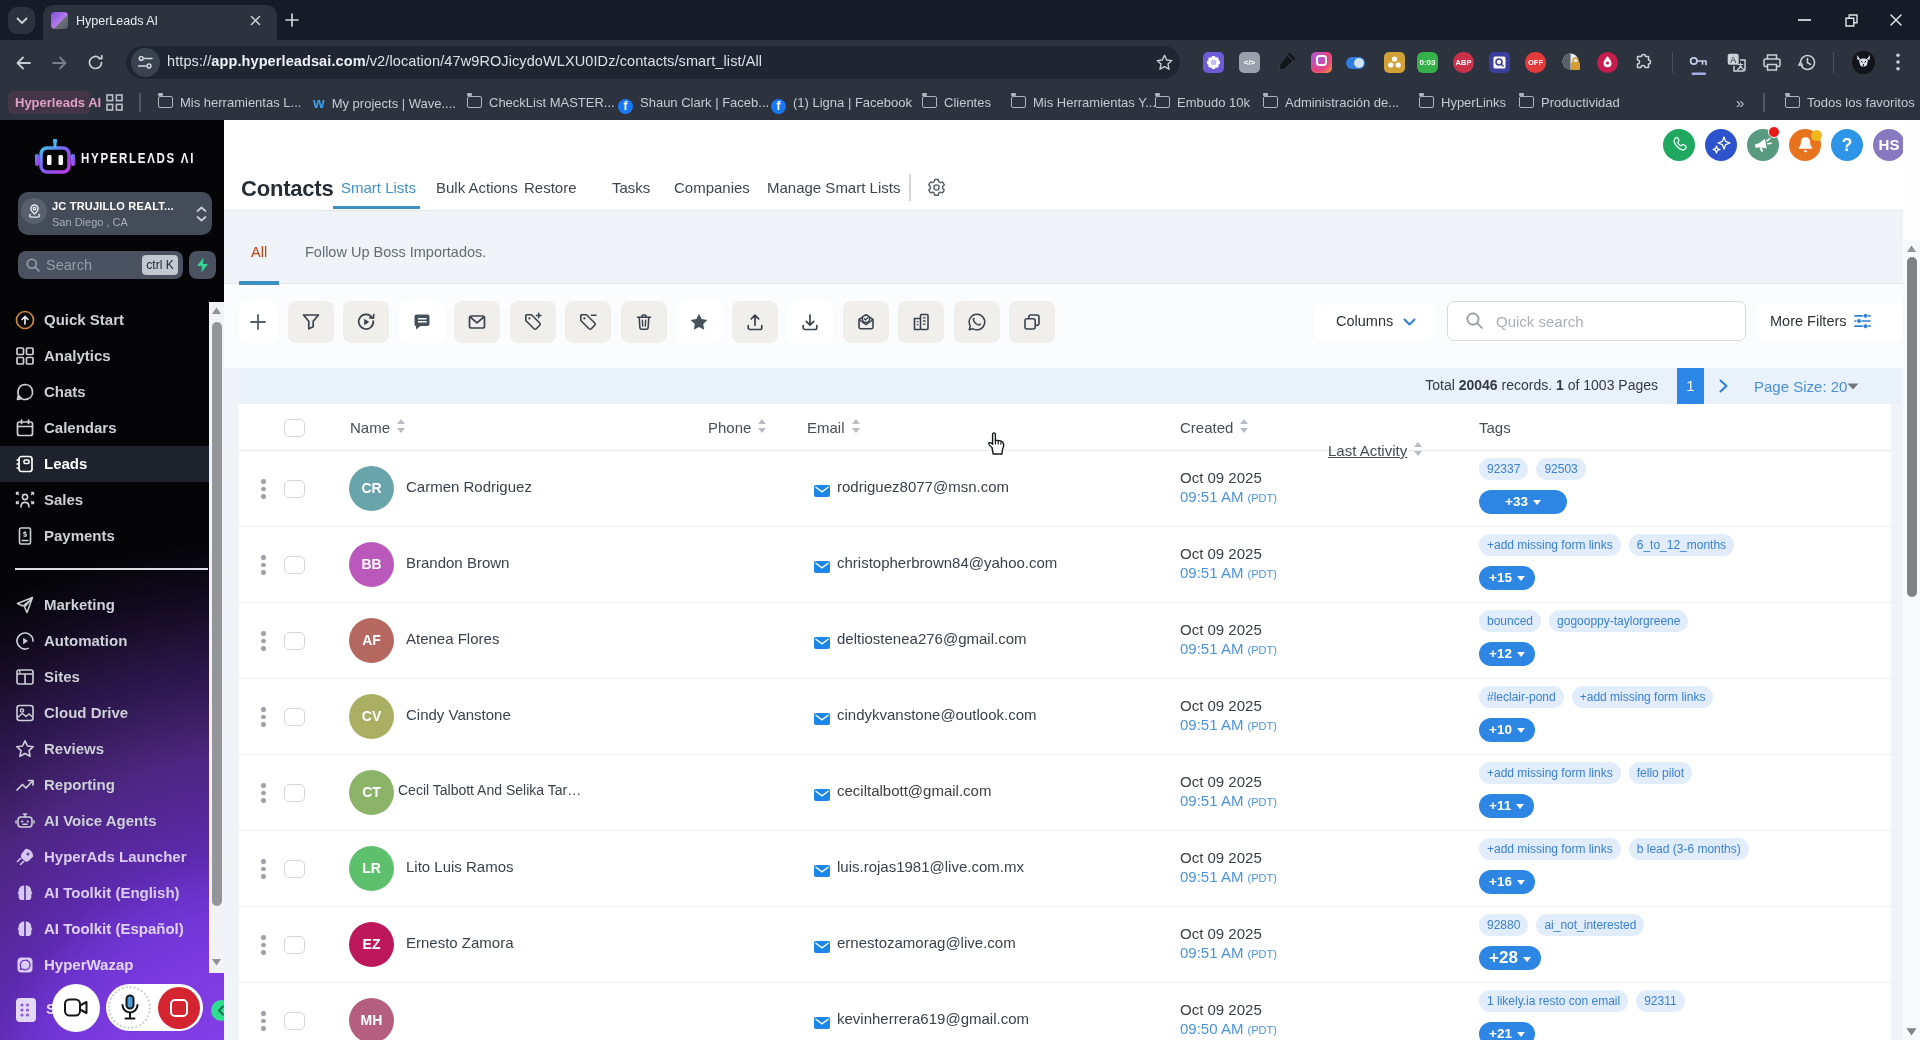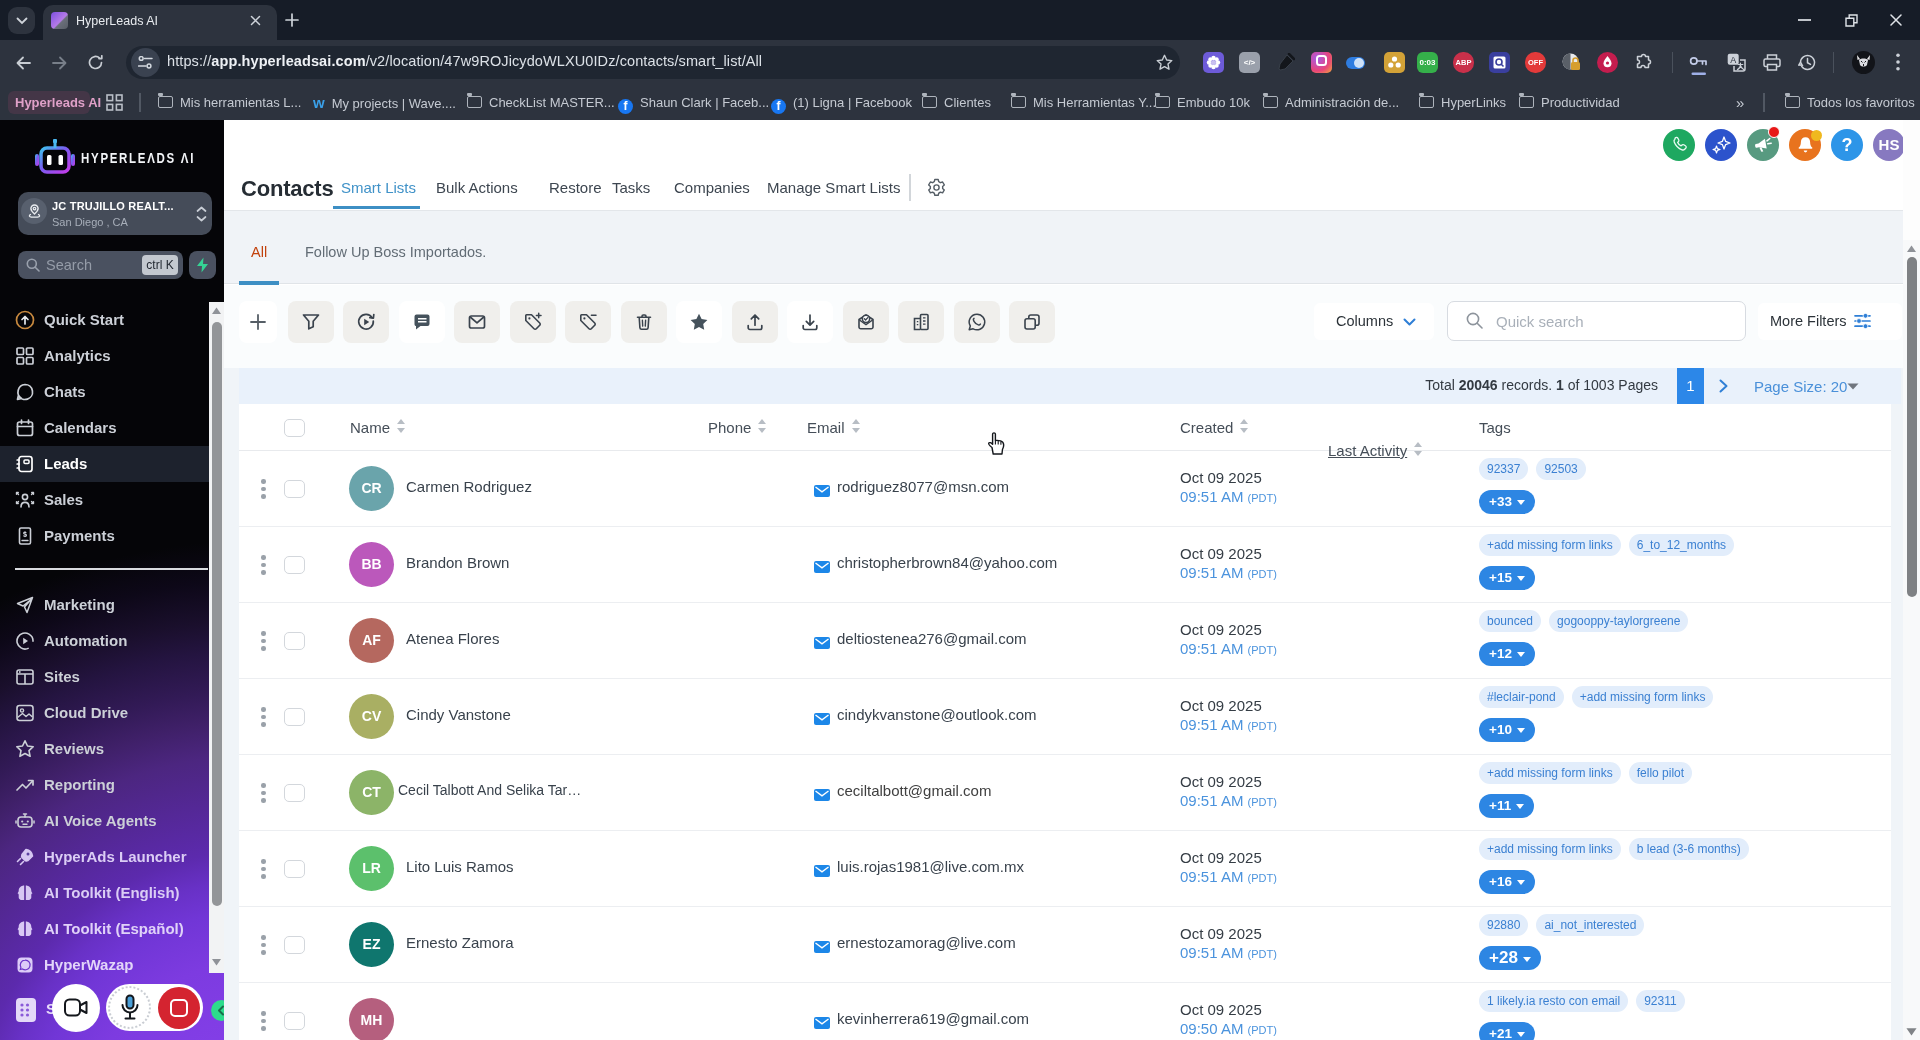--- a/index.html
+++ b/index.html
@@ -445,21 +445,21 @@
       <path d="M6.7 14.6 a1.8 1.8 0 0 0 3.6 0" fill="#fff"></path>
     </svg></div>
 <div class="abs" style="left:1811px;top:130px;width:11px;height:11px;background:#f0b81e;border-radius:50%;"></div>
 <div class="circbtn" style="left:1831px;top:129px;background:#2d95e8;font-size:18px;font-weight:bold;line-height:32px;">?</div>
 <div class="circbtn" style="left:1873px;top:129px;background:#8779c0;font-size:15px;font-weight:bold;line-height:32px;">HS</div>
 
 <div class="abs" style="left:241px;top:176px;font-size:22px;font-weight:bold;color:#262d34;letter-spacing:-0.2px;">Contacts</div>
 <div class="htab" style="left:341px;color:#4092c8;">Smart Lists</div>
 <div class="abs" style="left:333px;top:206px;width:87px;height:3px;background:#3d8fc4;"></div>
 <div class="htab" style="left:436px;">Bulk Actions</div>
-<div class="htab" style="left:549px;">Restore</div>
+<div class="htab" style="left:524px;">Restore</div>
 <div class="htab" style="left:612px;">Tasks</div>
 <div class="htab" style="left:674px;">Companies</div>
 <div class="htab" style="left:767px;">Manage Smart Lists</div>
 <div class="abs" style="left:909px;top:174px;width:1.5px;height:27px;background:#d2d6da;"></div>
 <svg class="abs" style="left:927px;top:178px;" width="19" height="19" viewBox="0 0 19 19">
     <path d="M7.8 1.5 h3.4 l0.5 2.2 a6.3 6.3 0 0 1 1.7 1 l2.2-0.7 1.7 2.9 -1.7 1.5 a6.3 6.3 0 0 1 0 2 l1.7 1.5 -1.7 2.9 -2.2-0.7 a6.3 6.3 0 0 1 -1.7 1 l-0.5 2.2 H7.8 l-0.5-2.2 a6.3 6.3 0 0 1 -1.7-1 l-2.2 0.7 -1.7-2.9 1.7-1.5 a6.3 6.3 0 0 1 0-2 L1.7 6.9 3.4 4 l2.2 0.7 a6.3 6.3 0 0 1 1.7-1 Z" stroke="#555e66" stroke-width="1.4" fill="none" stroke-linejoin="round"></path>
     <circle cx="9.5" cy="9.5" r="2.6" stroke="#555e66" stroke-width="1.4" fill="none"></circle>
   </svg>
 <div class="abs" style="left:224px;top:209.5px;width:1679px;height:1px;background:#e3e6ea;"></div>
 
@@ -616,21 +616,21 @@
 <div class="abs" style="left:349px;top:466px;width:45px;height:45px;border-radius:50%;background:#6aa4ab;color:#fff;font-size:14px;font-weight:bold;text-align:center;line-height:45px;">CR</div>
 <div class="abs" style="left:406px;top:478px;font-size:15px;color:#39424c;">Carmen Rodriguez</div>
 <div class="abs" style="left:814px;top:483px;width:16px;height:12px;"><svg width="16" height="12" viewBox="0 0 16 12">
       <rect width="16" height="12" rx="2" fill="#1c87e8"></rect>
       <path d="M1.5 2 L8 6.8 L14.5 2" stroke="#fff" stroke-width="1.4" fill="none"></path>
     </svg></div>
 <div class="abs" style="left:837px;top:478px;font-size:15px;color:#39424c;">rodriguez8077@msn.com</div>
 <div class="abs" style="left:1180px;top:469px;font-size:15px;color:#353d45;">Oct 09 2025</div>
 <div class="abs" style="left:1180px;top:488px;font-size:15px;color:#4b93dd;">09:51 AM <span style="font-size:11px;">(PDT)</span></div>
 <div class="abs" style="left:1479px;top:458px;white-space:nowrap;"><span style="display:inline-block;height:22px;border-radius:12px;background:#e2edfb;color:#3b80d2;font-size:12px;line-height:22px;padding:0 8px;margin-right:8px;white-space:nowrap;">92337</span><span style="display:inline-block;height:22px;border-radius:12px;background:#e2edfb;color:#3b80d2;font-size:12px;line-height:22px;padding:0 8px;margin-right:8px;white-space:nowrap;">92503</span></div>
-<div class="abs" style="left:1479px;top:490px;height:24px;border-radius:13px;background:#2d86e3;color:#fff;font-size:13.5px;font-weight:bold;line-height:24px;padding:0 10px;">+33<span style="display:inline-block;width:0;height:0;border-left:4.5px solid transparent;border-right:4.5px solid transparent;border-top:5.5px solid #fff;margin-left:5px;position:relative;top:-1px;"></span></div>
+<div class="abs" style="left:1479px;top:490px;height:24px;border-radius:13px;background:#2d86e3;color:#fff;font-size:13.5px;font-weight:bold;line-height:24px;padding:0 26px;">+33<span style="display:inline-block;width:0;height:0;border-left:4.5px solid transparent;border-right:4.5px solid transparent;border-top:5.5px solid #fff;margin-left:5px;position:relative;top:-1px;"></span></div>
 <div class="abs" style="left:239px;top:526px;width:1652px;height:1px;background:#eceef1;"></div>
 <div class="abs" style="left:261px;top:555px;">
     <i style="display:block;width:4.5px;height:4.5px;border-radius:50%;background:#9aa1a9;margin-bottom:3px;"></i>
     <i style="display:block;width:4.5px;height:4.5px;border-radius:50%;background:#9aa1a9;margin-bottom:3px;"></i>
     <i style="display:block;width:4.5px;height:4.5px;border-radius:50%;background:#9aa1a9;"></i>
   </div>
 <div class="abs" style="left:284px;top:556px;width:21px;height:18px;border:1.5px solid #d3d7dc;border-radius:5px;background:#fff;"></div>
 <div class="abs" style="left:349px;top:542px;width:45px;height:45px;border-radius:50%;background:#bb58bb;color:#fff;font-size:14px;font-weight:bold;text-align:center;line-height:45px;">BB</div>
 <div class="abs" style="left:406px;top:554px;font-size:15px;color:#39424c;">Brandon Brown</div>
 <div class="abs" style="left:814px;top:559px;width:16px;height:12px;"><svg width="16" height="12" viewBox="0 0 16 12">
@@ -714,21 +714,21 @@
 <div class="abs" style="left:1180px;top:868px;font-size:15px;color:#4b93dd;">09:51 AM <span style="font-size:11px;">(PDT)</span></div>
 <div class="abs" style="left:1479px;top:838px;white-space:nowrap;"><span style="display:inline-block;height:22px;border-radius:12px;background:#e2edfb;color:#3b80d2;font-size:12px;line-height:22px;padding:0 8px;margin-right:8px;white-space:nowrap;">+add missing form links</span><span style="display:inline-block;height:22px;border-radius:12px;background:#e2edfb;color:#3b80d2;font-size:12px;line-height:22px;padding:0 8px;margin-right:8px;white-space:nowrap;">b lead (3-6 months)</span></div>
 <div class="abs" style="left:1479px;top:870px;height:24px;border-radius:13px;background:#2d86e3;color:#fff;font-size:13.5px;font-weight:bold;line-height:24px;padding:0 10px;">+16<span style="display:inline-block;width:0;height:0;border-left:4.5px solid transparent;border-right:4.5px solid transparent;border-top:5.5px solid #fff;margin-left:5px;position:relative;top:-1px;"></span></div>
 <div class="abs" style="left:239px;top:906px;width:1652px;height:1px;background:#eceef1;"></div>
 <div class="abs" style="left:261px;top:935px;">
     <i style="display:block;width:4.5px;height:4.5px;border-radius:50%;background:#9aa1a9;margin-bottom:3px;"></i>
     <i style="display:block;width:4.5px;height:4.5px;border-radius:50%;background:#9aa1a9;margin-bottom:3px;"></i>
     <i style="display:block;width:4.5px;height:4.5px;border-radius:50%;background:#9aa1a9;"></i>
   </div>
 <div class="abs" style="left:284px;top:936px;width:21px;height:18px;border:1.5px solid #d3d7dc;border-radius:5px;background:#fff;"></div>
-<div class="abs" style="left:349px;top:922px;width:45px;height:45px;border-radius:50%;background:#0f766e;color:#fff;font-size:14px;font-weight:bold;text-align:center;line-height:45px;">EZ</div>
+<div class="abs" style="left:349px;top:922px;width:45px;height:45px;border-radius:50%;background:#be185d;color:#fff;font-size:14px;font-weight:bold;text-align:center;line-height:45px;">EZ</div>
 <div class="abs" style="left:406px;top:934px;font-size:15px;color:#39424c;">Ernesto Zamora</div>
 <div class="abs" style="left:814px;top:939px;width:16px;height:12px;"><svg width="16" height="12" viewBox="0 0 16 12">
       <rect width="16" height="12" rx="2" fill="#1c87e8"></rect>
       <path d="M1.5 2 L8 6.8 L14.5 2" stroke="#fff" stroke-width="1.4" fill="none"></path>
     </svg></div>
 <div class="abs" style="left:837px;top:934px;font-size:15px;color:#39424c;">ernestozamorag@live.com</div>
 <div class="abs" style="left:1180px;top:925px;font-size:15px;color:#353d45;">Oct 09 2025</div>
 <div class="abs" style="left:1180px;top:944px;font-size:15px;color:#4b93dd;">09:51 AM <span style="font-size:11px;">(PDT)</span></div>
 <div class="abs" style="left:1479px;top:914px;white-space:nowrap;"><span style="display:inline-block;height:22px;border-radius:12px;background:#e2edfb;color:#3b80d2;font-size:12px;line-height:22px;padding:0 8px;margin-right:8px;white-space:nowrap;">92880</span><span style="display:inline-block;height:22px;border-radius:12px;background:#e2edfb;color:#3b80d2;font-size:12px;line-height:22px;padding:0 8px;margin-right:8px;white-space:nowrap;">ai_not_interested</span></div>
 <div class="abs" style="left:1479px;top:946px;height:24px;border-radius:13px;background:#2d86e3;color:#ffffff;font-size:17px;font-weight:bold;line-height:24px;padding:0 10px;">+28<span style="display:inline-block;width:0;height:0;border-left:4.5px solid transparent;border-right:4.5px solid transparent;border-top:5.5px solid #fff;margin-left:5px;position:relative;top:-1px;"></span></div>

